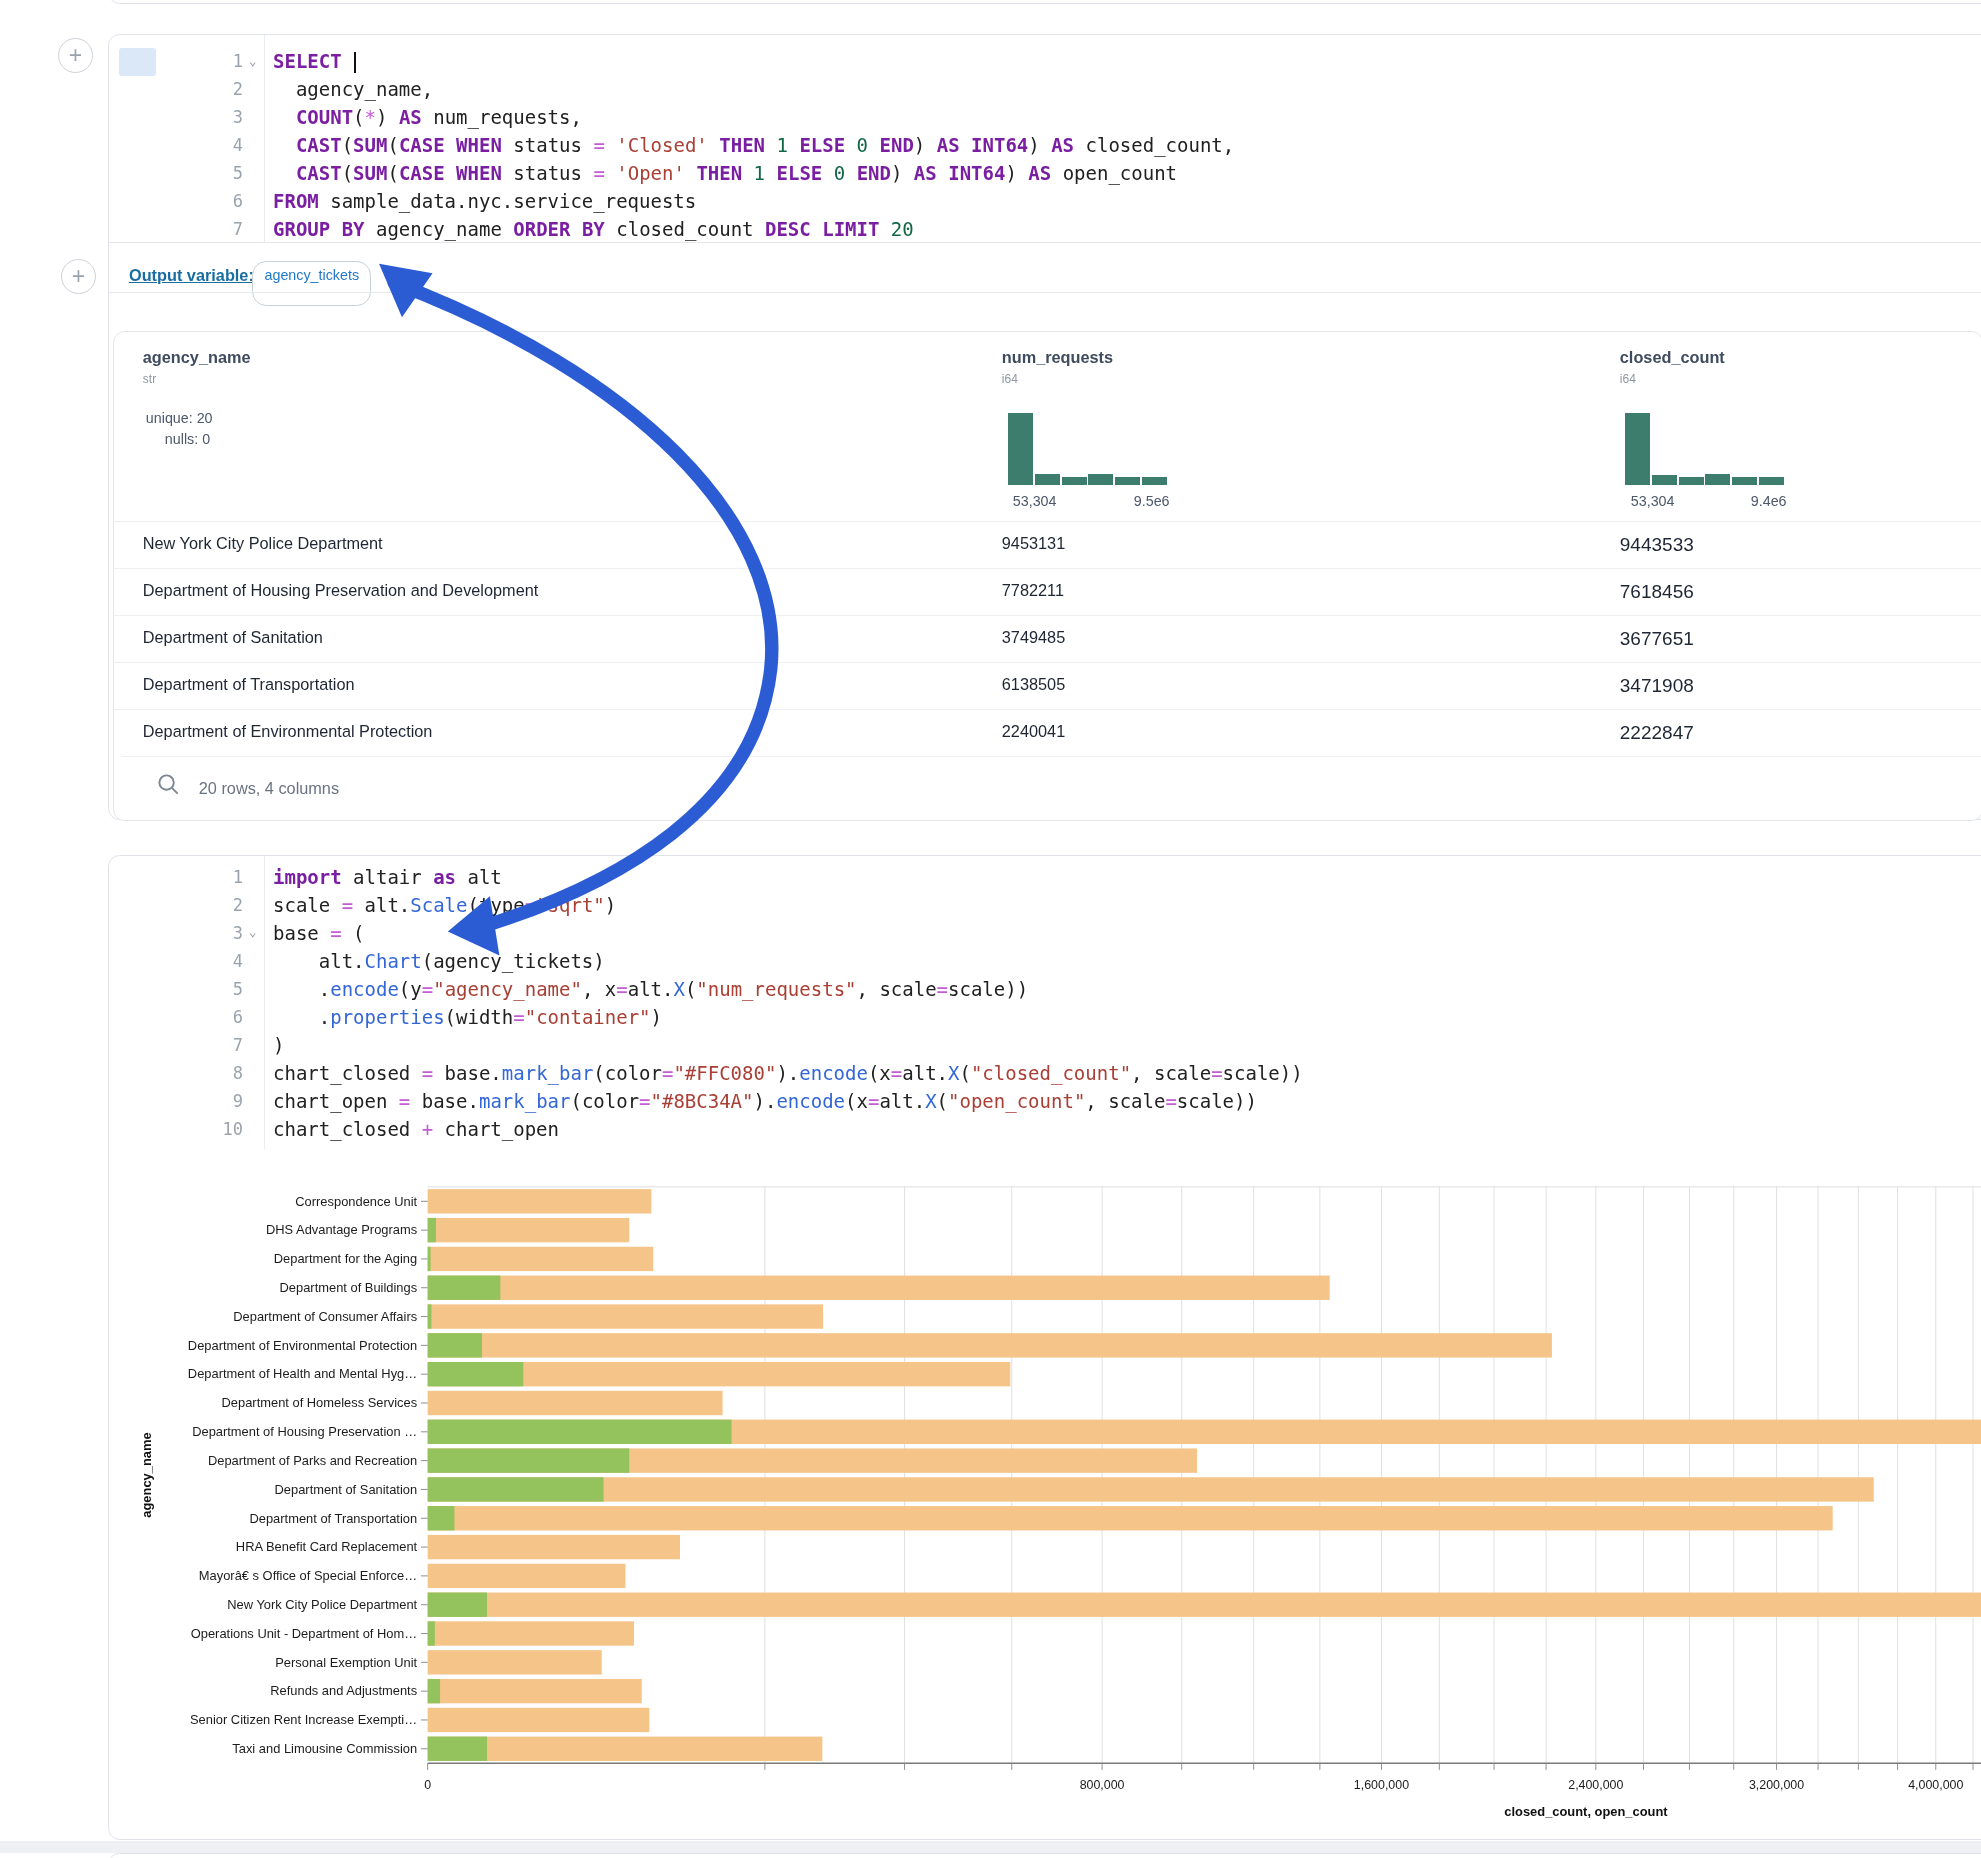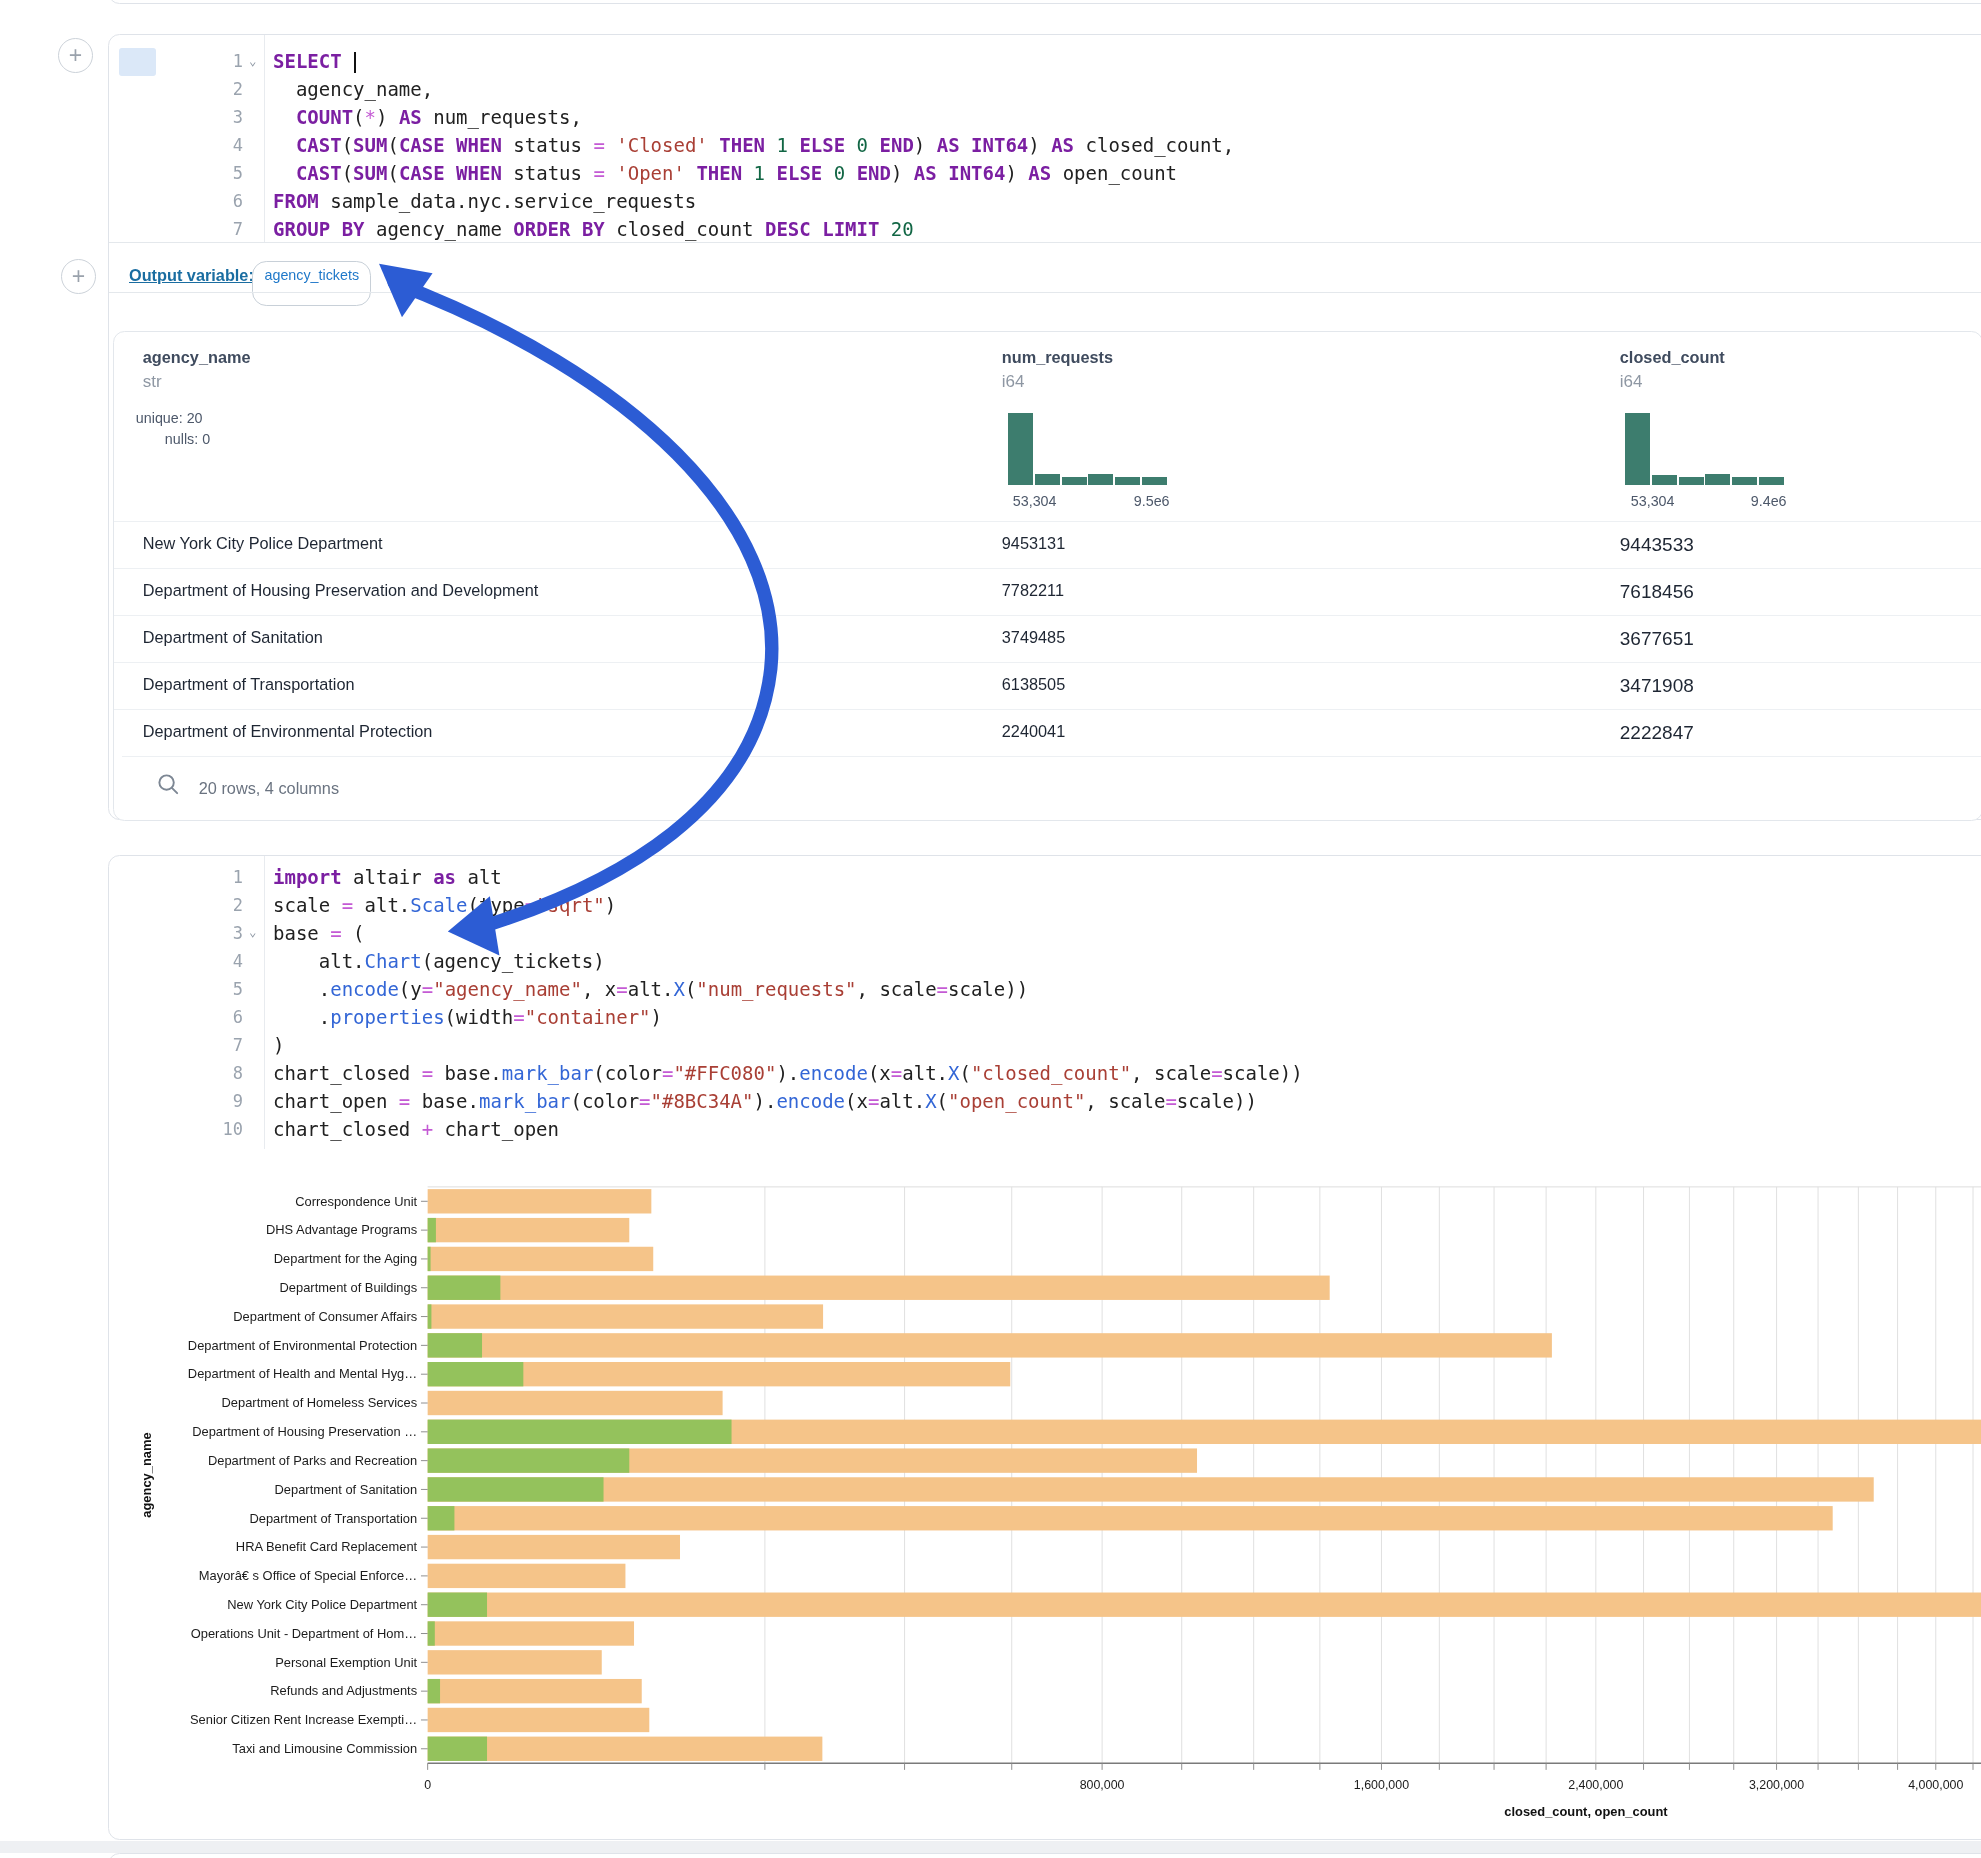--- a/index.html
+++ b/index.html
@@ -32,21 +32,21 @@
              background:#dbe8f8; border-radius:2.9px; }
   
   .outvar-label { font-size:16.3px; font-weight:bold; color:#1a6da1; }
   .outvar-pill { position:absolute; border:1px solid #c8d0d8; border-radius:14.3px;
                  background:#fff; color:#1f78c9; font-size:14.3px; line-height:27px;
                  padding-left:11.5px; overflow:hidden; white-space:nowrap; }
   
   .tablecard { position:absolute; left:3.8px; top:296px; width:1870px; height:490px;
                background:#fff; border:1px solid #e3e7ec; border-radius:11.5px; overflow:hidden; }
   .colname { position:absolute; font-size:16.3px; font-weight:bold; color:#3f4b5e; }
-  .coltype { position:absolute; font-size:17px; color:#8e97a3; }
+  .coltype { position:absolute; font-size:12px; color:#8e97a3; }
   .colstat { position:absolute; font-size:14.3px; color:#4d586a; }
   .histwrap { position:absolute; width:163px; height:72px; }
   .histbar { position:absolute; bottom:0; width:25px; background:#3d7d6e; }
   .histlab { position:absolute; font-size:14.3px; color:#4d586a; }
   .trow { position:absolute; left:0; right:0; height:47px; border-top:1px solid #edf0f3; background:#fff; }
   .trow .c1 { position:absolute; left:29px; top:11.5px; font-size:16.3px; color:#1e2633; }
   .trow .c2 { position:absolute; left:888px; top:11.5px; font-size:16.3px; color:#1e2633; }
   .trow .c3 { position:absolute; left:1506px; top:11.5px; font-size:19px; color:#1e2633; }
   .tfoot { position:absolute; left:8px; right:0; top:424px; height:62px; border-top:1px solid #edf0f3; }
   .tfoot .txt { position:absolute; left:77px; top:22px; font-size:16.3px; color:#6a7380; }
@@ -82,21 +82,21 @@
   <div style="position:absolute; left:0; right:0; top:207px; border-top:1px solid #e4e8ec;"></div>
   <div class="abs outvar-label" style="left:20px; top:231px;text-decoration:underline;">Output variable:</div>
   <div class="outvar-pill" style="left:143px; top:226px; width:119px; height:45px;">agency_tickets</div>
   <div style="position:absolute; left:0; right:0; top:257px; border-top:1px solid #e4e8ec;"></div>
 
   <div class="tablecard">
     <div id="tbl-headers">
         <div>
           <div class="colname" style="left: 29px; top: 16.3px;">agency_name</div>
           <div class="coltype" style="left: 29px; top: 40px;">str</div>
-          <div class="colstat" style="left: 22px; top: 78px;">unique: 20</div>
+          <div class="colstat" style="left: 32px; top: 78px;">unique: 20</div>
           <div class="colstat" style="left: 29px; top: 99px; margin-left: 22px;">nulls: 0</div>
         </div>
         <div>
           <div class="colname" style="left: 888px; top: 16.3px;">num_requests</div>
           <div class="coltype" style="left: 888px; top: 40px;">i64</div>
           <div class="histwrap" style="left: 894px; top: 81px;">
             <div class="histbar" style="left: 0px; height: 72px;"></div>
             <div class="histbar" style="left: 27px; height: 11.5px;"></div>
             <div class="histbar" style="left: 54px; height: 7.6px;"></div>
             <div class="histbar" style="left: 80px; height: 11.5px;"></div>

